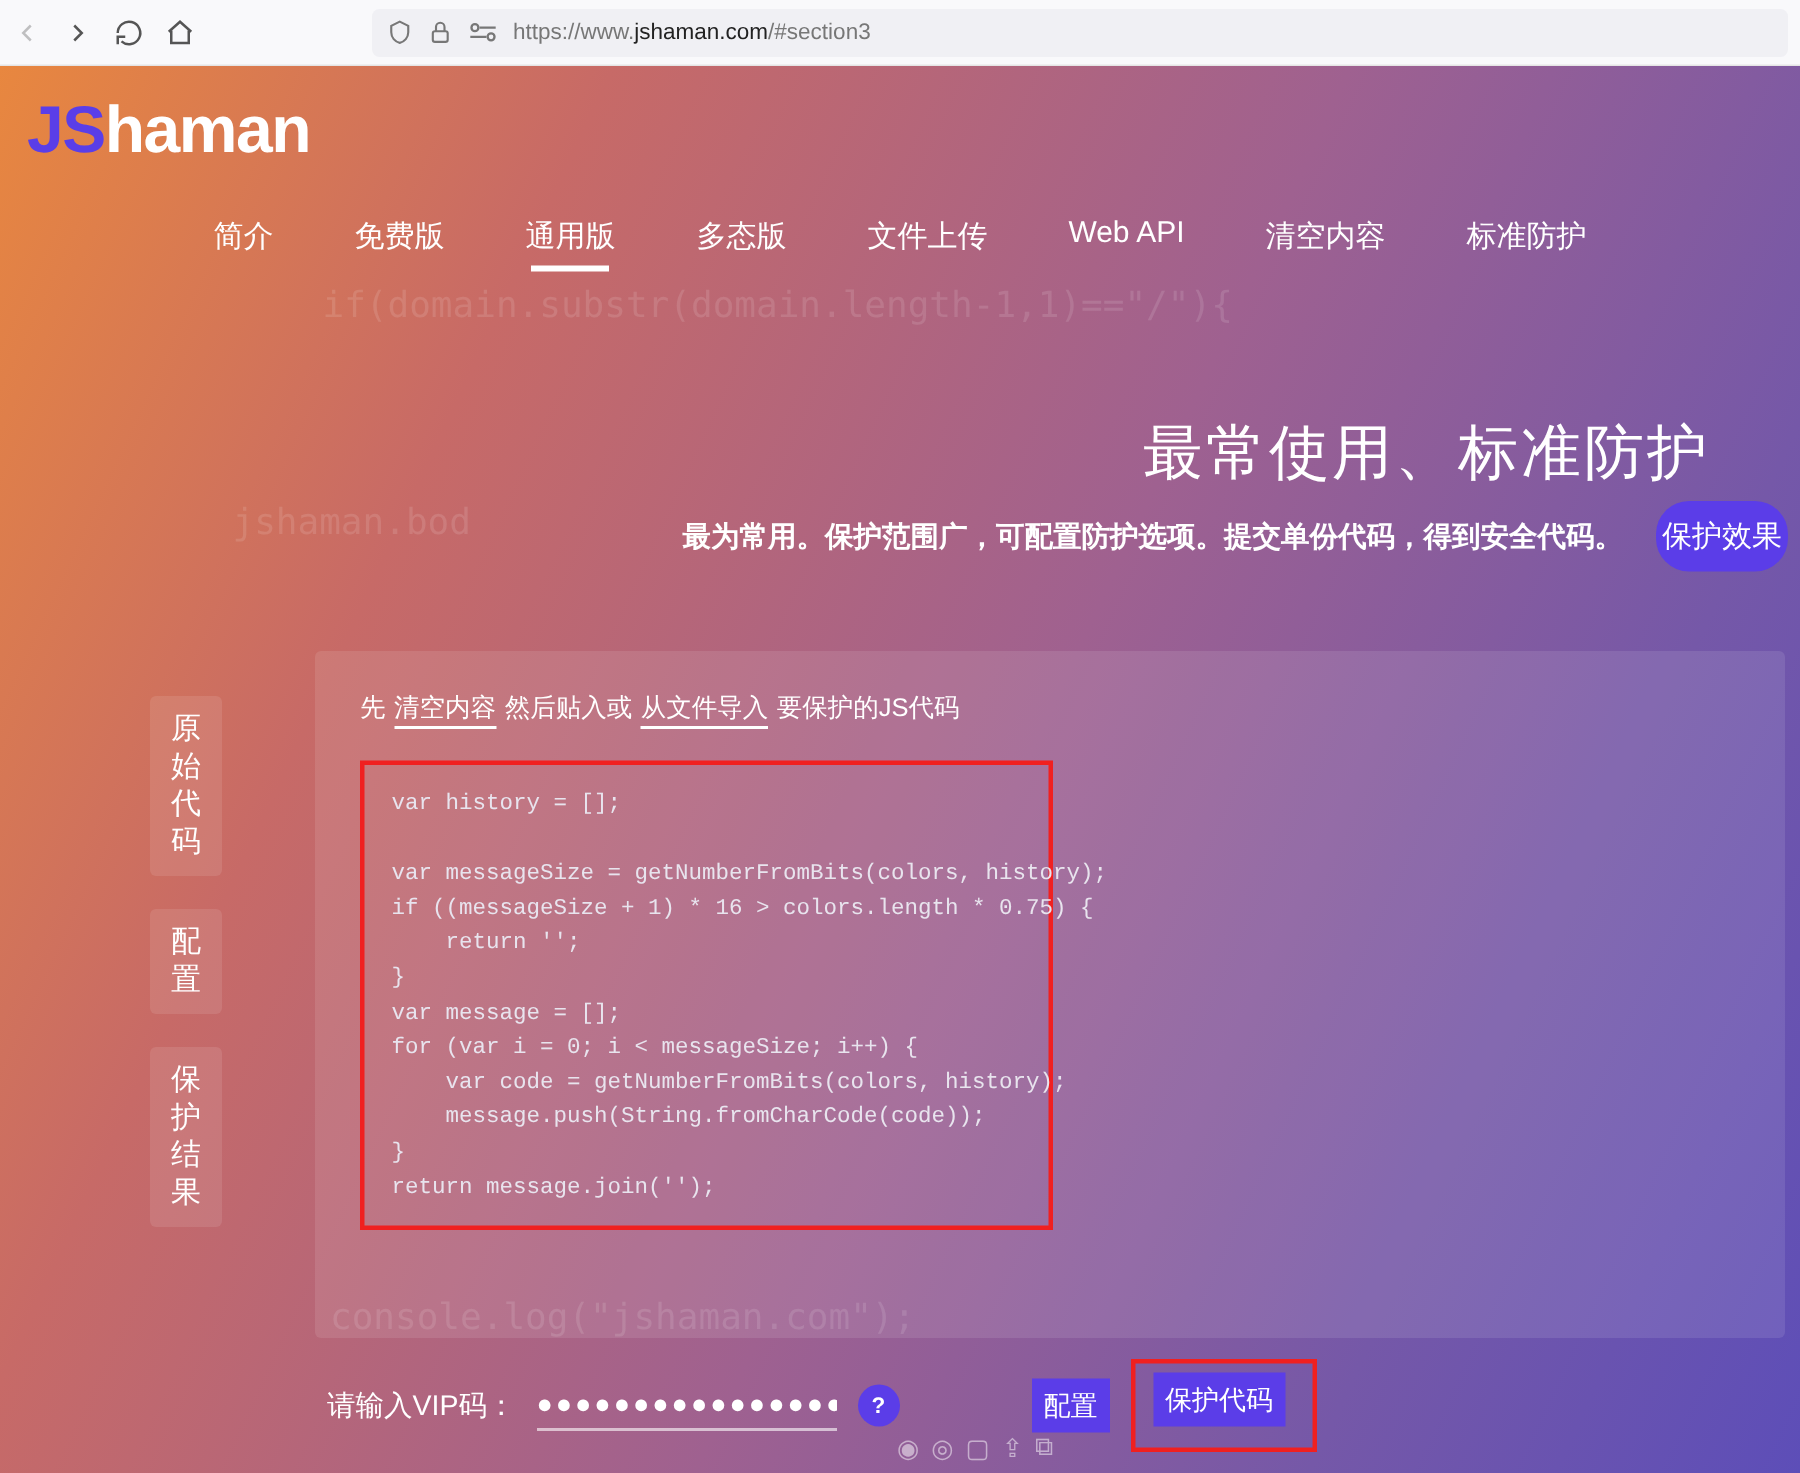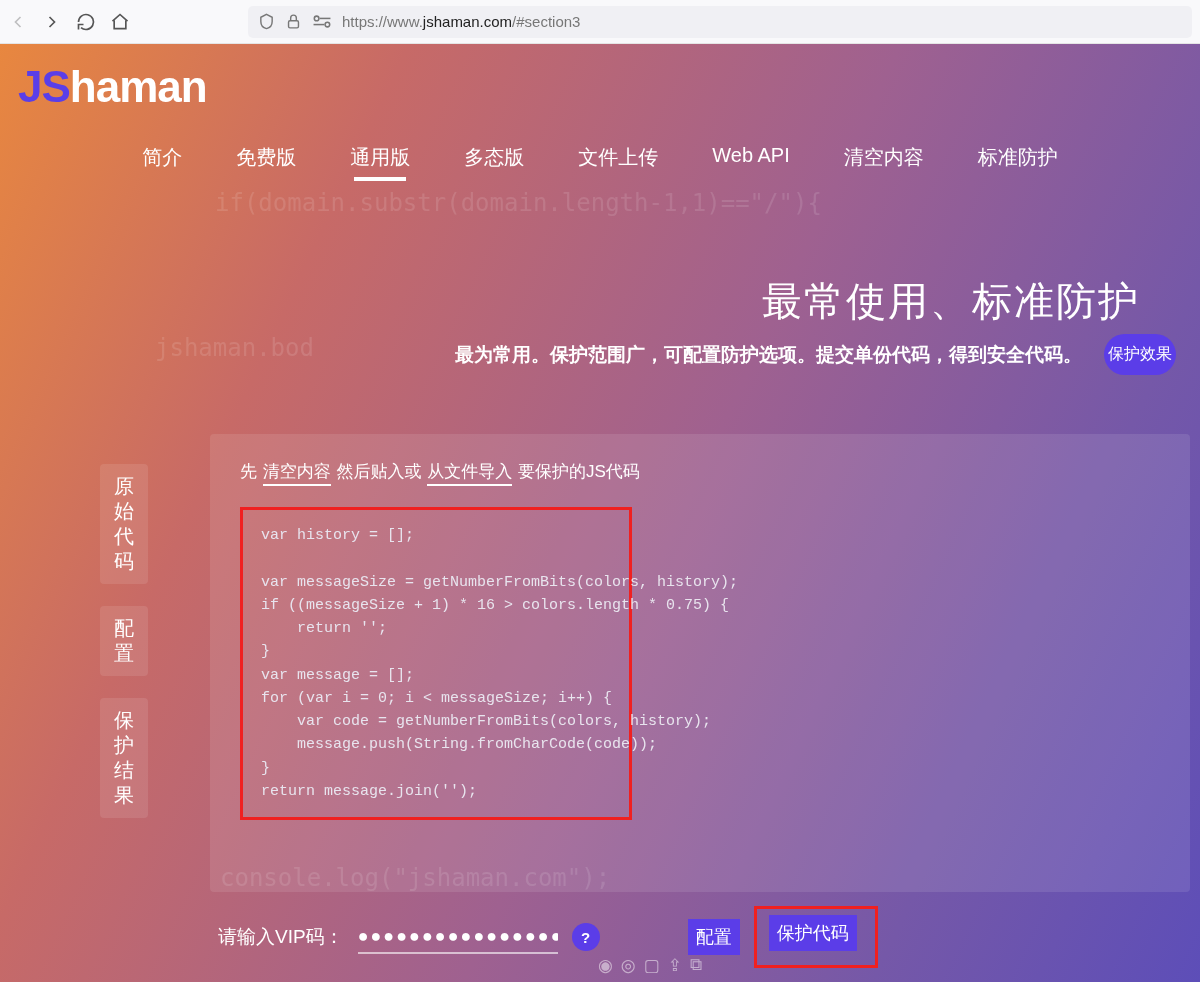--- a/index.html
+++ b/index.html
@@ -91,21 +91,21 @@
   
   .hero {
     position:absolute; top:230px; right:60px;
     text-align:left;
   }
   .hero h1 { font-size:40px; font-weight:500; margin-bottom:30px; letter-spacing:2px;}
   .hero-row { display:flex; align-items:center; gap:22px; position:absolute; top:290px; left:455px; right:0;}
   .hero-row p { font-size:19px; color:#fff; white-space:nowrap;font-weight:bold;}
   .hero-btn {
     background:#5b3de8; color:#fff; border:none;
-    padding:10px 4px; border-radius:22px; font-size:16px;
+    padding:10px 4px; border-radius:22px; font-size:20px;
     cursor:pointer;
   }
 
   
   .side-tabs {
     position:absolute; left:100px; top:420px;
     display:flex; flex-direction:column; gap:22px;
   }
   .side-tab {
     background: rgba(255,255,255,0.10);
@@ -134,21 +134,21 @@
   }
 
   .code-box {
     border:3px solid #f02020;
     padding:14px 18px;
     font-family: Consolas, "Courier New", monospace;
     font-size:15px;
     color:#e8e4ee;
     line-height:1.55;
     white-space:pre;
-    width:392px; min-height:220px;
+    width:462px; min-height:220px;
     background:transparent;
   }
 
   
   .action-row {
     position:absolute; left:218px; right:10px; bottom:10px;
     display:flex; align-items:center; gap:14px;
     height:70px;
   }
   .action-row .vip-label { font-size:19px; }

